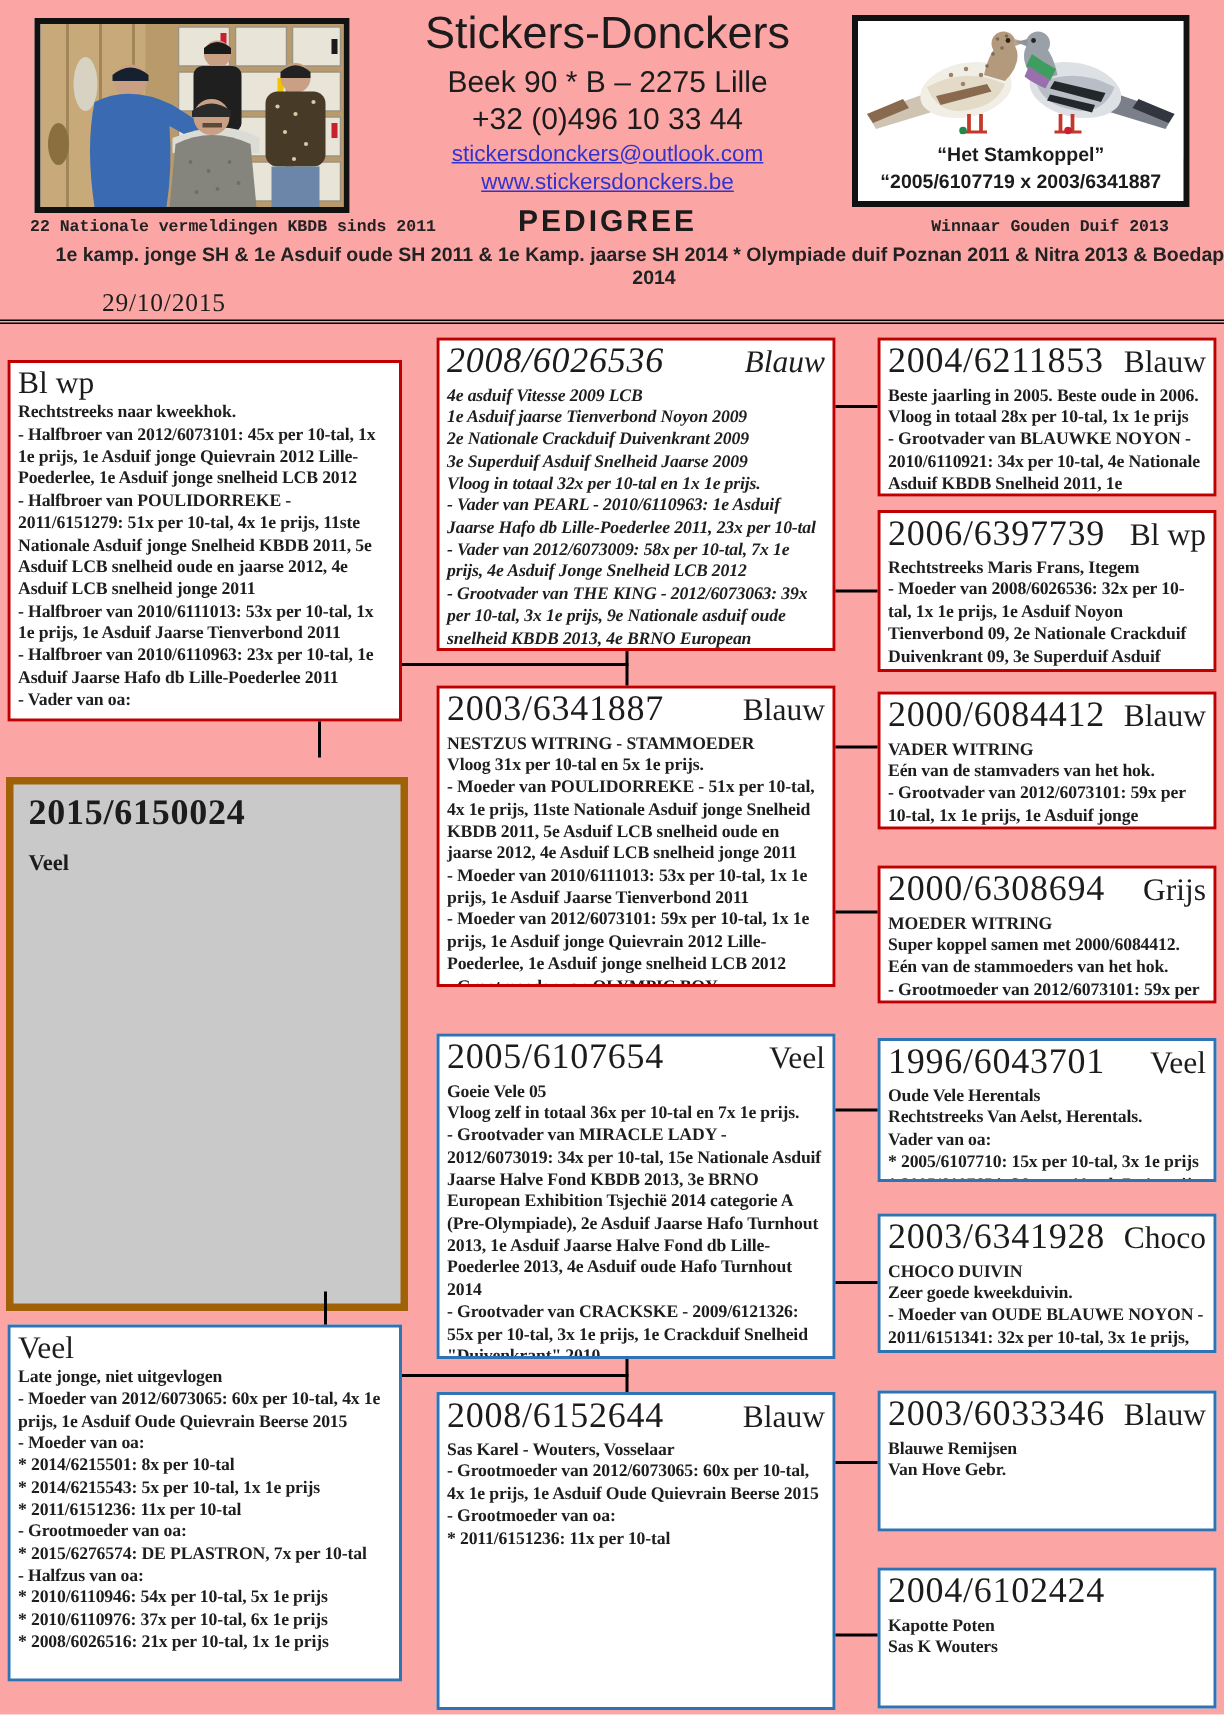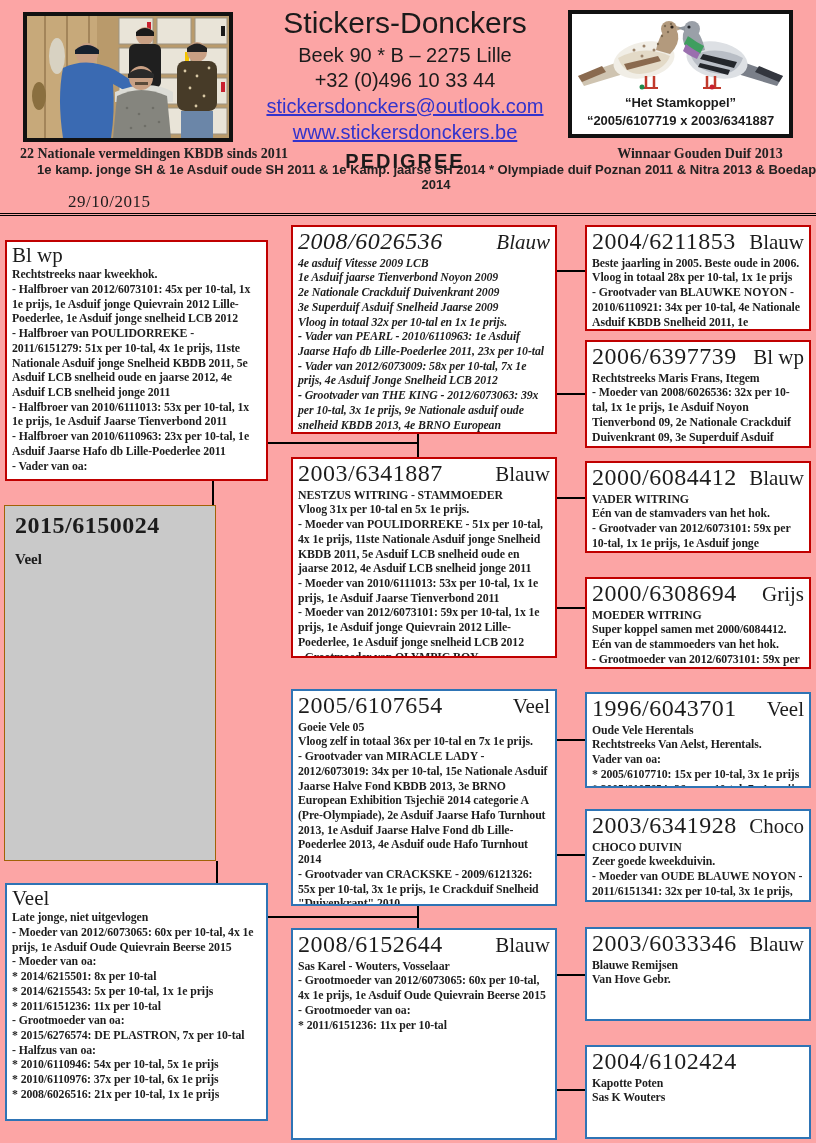--- a/index.html
+++ b/index.html
@@ -8,23 +8,23 @@
 
   
   .photo{position:absolute;border:4px solid #111;box-sizing:border-box;background:#fff;overflow:hidden;}
   .photo-left{left:23px;top:12px;width:210px;height:130px;}
   .photo-right{left:568px;top:10px;width:225px;height:128px;}
   .hdr-center{position:absolute;left:243px;top:6px;width:324px;text-align:center;
               font-family:"Liberation Sans",sans-serif;color:#1b1b1b;}
   .hdr-title{font-size:30px;line-height:1.15;}
   .hdr-addr{font-size:20px;line-height:1.25;margin-top:2px;}
   .hdr-phone{font-size:20px;line-height:1.25;}
-  .hdr-link{display:block;font-size:20px;line-height:1.3;color:#3333cc;text-decoration:underline;}
+  .hdr-link{display:block;font-size:15px;line-height:1.3;color:#3333cc;text-decoration:underline;}
   .hdr-pedigree{font-size:20px;font-weight:bold;letter-spacing:2px;margin-top:5px;}
-  .cap{position:absolute;font-family:Liberation Serif, serif;font-weight:bold;font-size:14px;color:#222;}
+  .cap{position:absolute;font-family:Liberation Mono, monospace;font-weight:bold;font-size:11px;color:#222;}
   .cap-left{left:20px;top:146px;}
   .cap-right{left:590px;top:146px;width:220px;text-align:center;}
   .achievements{position:absolute;left:0;top:162px;width:816px;text-align:center;
                 font-family:"Liberation Sans",sans-serif;font-weight:bold;font-size:13px;color:#222;padding-left:28px;}
   .date{position:absolute;left:68px;top:192px;font-size:17px;letter-spacing:0.5px;}
   .rule-double{position:absolute;left:0;top:213px;width:816px;border-top:3px double #000;}
 
   .stam-caption{position:absolute;left:0;width:100%;text-align:center;
                 font-family:"Liberation Sans",sans-serif;font-weight:bold;font-size:13px;color:#1b1b1b;}
   .stam-cap1{bottom:24px;}
@@ -34,22 +34,22 @@
   .box{position:absolute;border:2px solid;background:#fff;box-sizing:border-box;
        padding:1px 5px 0 5px;overflow:hidden;}
   .box.red{border-color:#c00000;}
   .box.blue{border-color:#2e74b5;}
   .box-head{display:flex;justify-content:space-between;align-items:baseline;line-height:1.15;}
   .ring{font-size:24px;letter-spacing:0.5px;white-space:nowrap;}
   .clabel{font-size:21px;white-space:nowrap;}
   .bodytxt{font-size:11.8px;font-weight:bold;line-height:1.25;white-space:pre-line;
            letter-spacing:-0.1px;color:#1e1e1e;}
 
-  .subject-box{position:absolute;left:4px;top:505px;width:212px;height:356px;
-               border:1px solid #a16207;background:#c9c9c9;box-sizing:border-box;padding:6px 10px;}
+  .subject-box{position:absolute;left:4px;top:518px;width:268px;height:356px;
+               border:5px solid #a16207;background:#c9c9c9;box-sizing:border-box;padding:6px 10px;}
   .subject-ring{font-size:24px;font-weight:bold;letter-spacing:0.5px;}
   .subject-label{font-size:15px;font-weight:bold;margin-top:12px;}
 
   .line{position:absolute;background:#000;}
 
   
   #b-father{left:5px;top:240px;width:263px;height:241px;}
   #b-mother{left:5px;top:883px;width:263px;height:238px;}
   #b-gp0{left:291px;top:225px;width:266px;height:209px;font-style:italic;}
   #b-gp1{left:291px;top:457px;width:266px;height:201px;}

